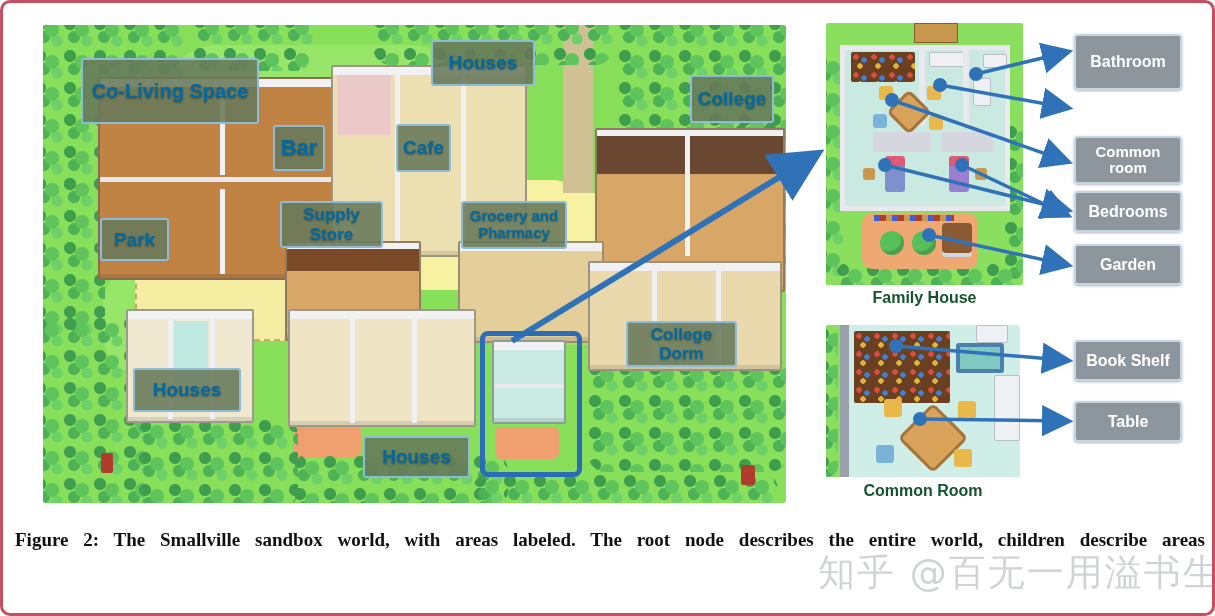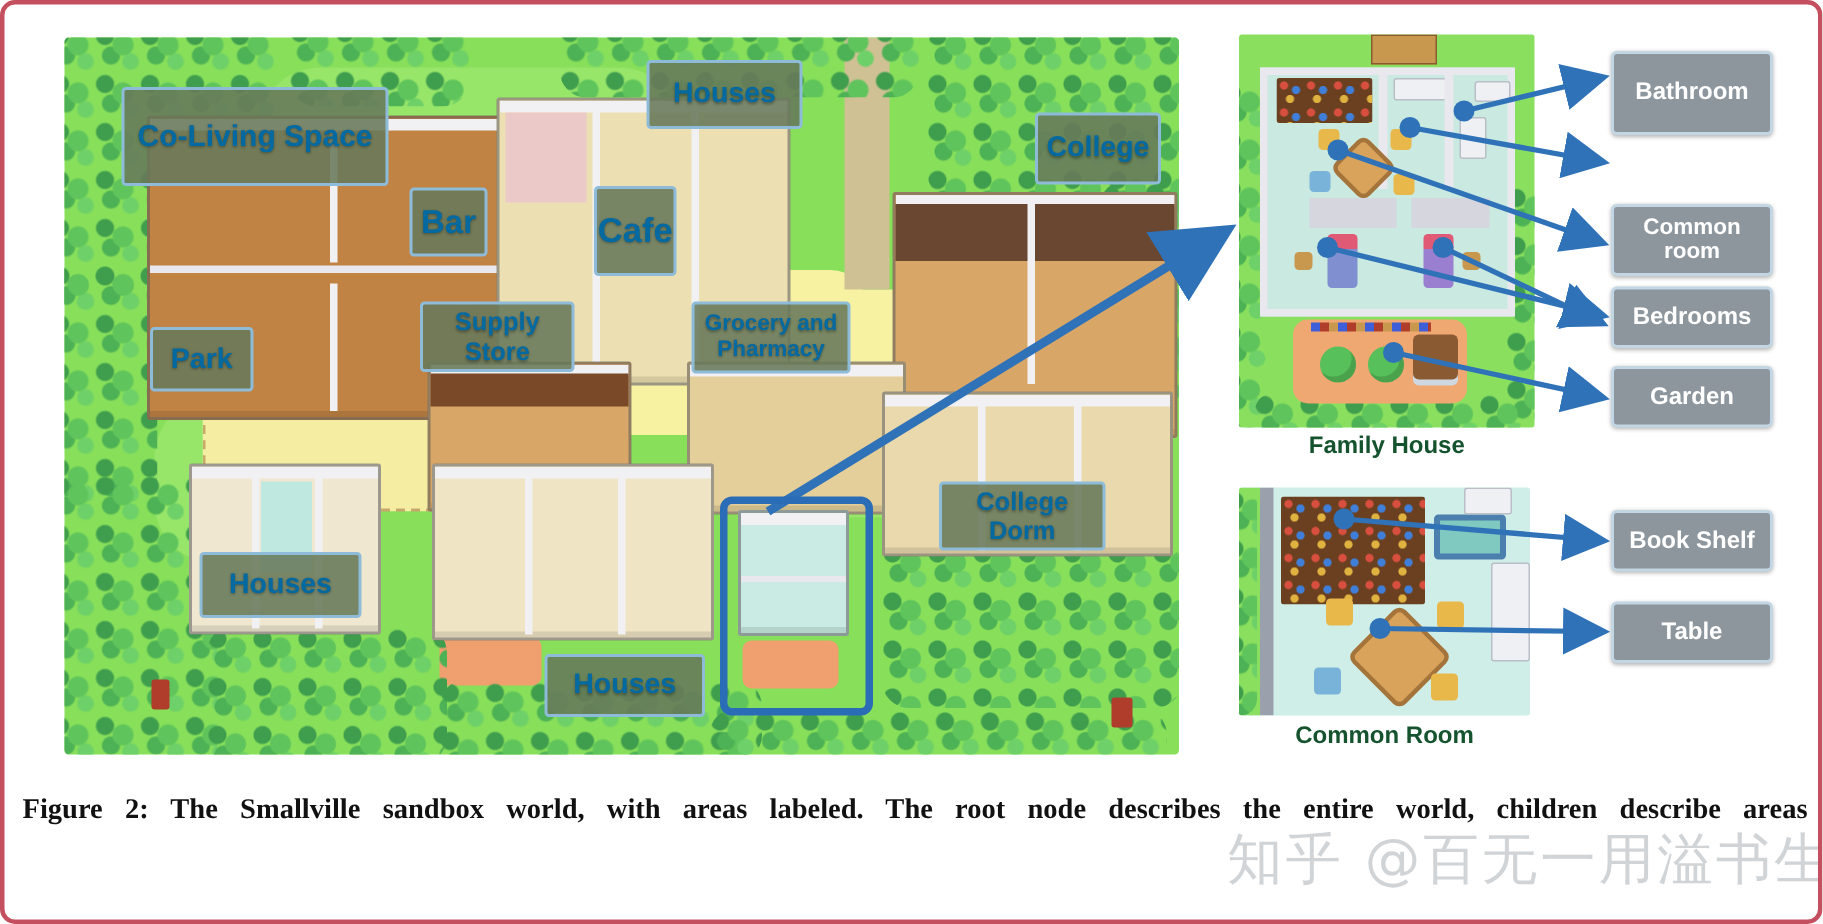--- a/index.html
+++ b/index.html
@@ -149,21 +149,21 @@
       <div class="whitewall" style="left:0;top:42px;width:70px;height:4px;"></div>
     </div>
 
     <div class="smallobj" style="left:58px;top:428px;width:12px;height:20px;"></div>
     <div class="smallobj" style="left:698px;top:440px;width:14px;height:20px;"></div>
 
     <div class="map-label" style="left:38px;top:33px;width:178px;height:66px;font-size:20px;">Co-Living Space</div>
     <div class="map-label" style="left:388px;top:15px;width:104px;height:46px;font-size:19px;">Houses</div>
     <div class="map-label" style="left:605px;top:50px;width:84px;height:48px;font-size:19px;margin-left:42px;">College</div>
     <div class="map-label" style="left:230px;top:100px;width:52px;height:46px;font-size:22px;">Bar</div>
-    <div class="map-label" style="left:353px;top:99px;width:55px;height:60px;font-size:23px;">Cafe</div>
+    <div class="map-label" style="left:353px;top:99px;width:55px;height:48px;font-size:19px;">Cafe</div>
     <div class="map-label" style="left:237px;top:176px;width:103px;height:47px;font-size:17px;">Supply Store</div>
     <div class="map-label" style="left:418px;top:176px;width:106px;height:48px;font-size:15px;">Grocery and Pharmacy</div>
     <div class="map-label" style="left:57px;top:193px;width:69px;height:43px;font-size:19px;">Park</div>
     <div class="map-label" style="left:583px;top:296px;width:111px;height:46px;font-size:17px;">College Dorm</div>
     <div class="map-label" style="left:90px;top:343px;width:108px;height:44px;font-size:19px;">Houses</div>
     <div class="map-label" style="left:320px;top:411px;width:107px;height:42px;font-size:19px;">Houses</div>
 
     <div class="hl-rect" style="left:437px;top:306px;width:92px;height:136px;"></div>
   </div>
 

